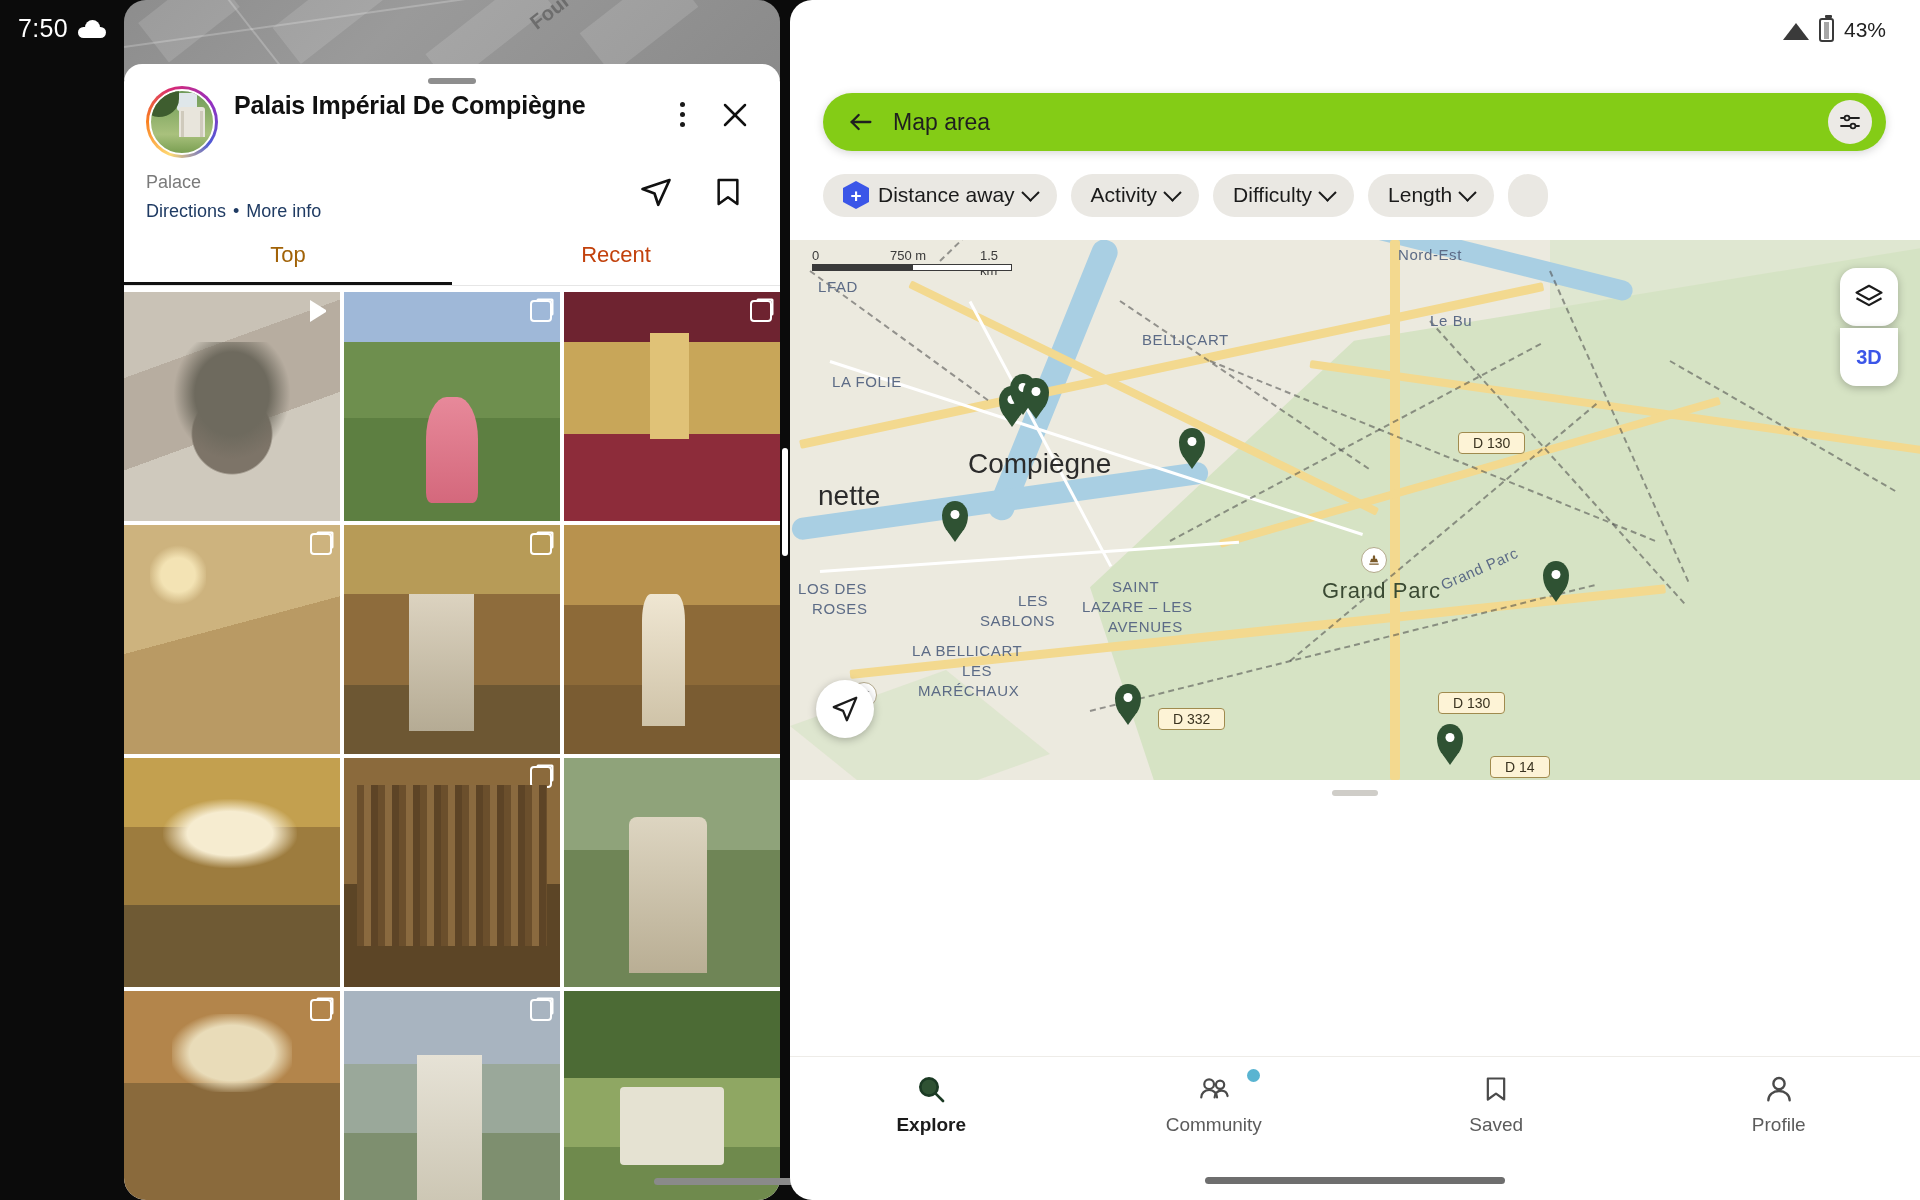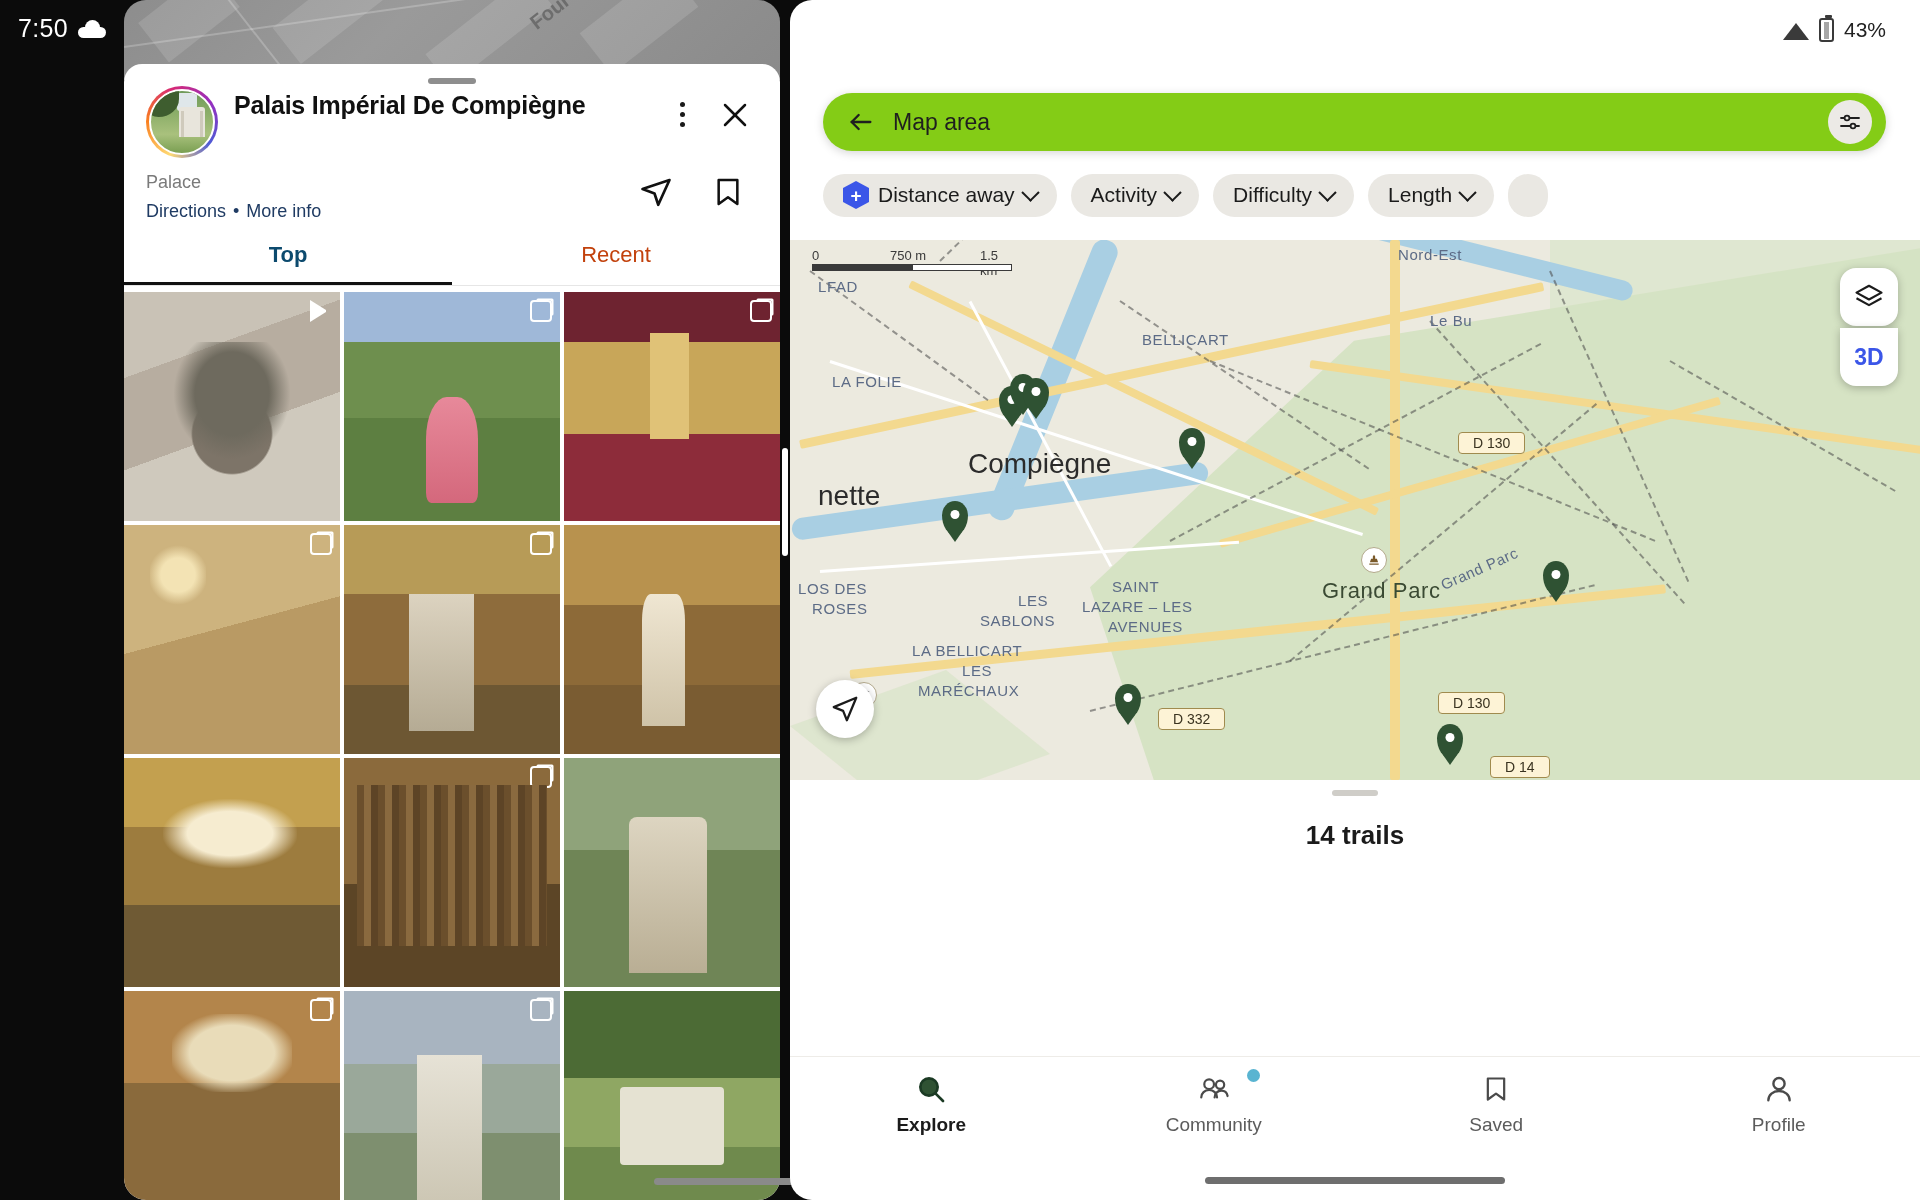--- a/index.html
+++ b/index.html
@@ -63,21 +63,21 @@
   .ig-sub { display:flex; align-items:flex-start; padding:14px 22px 0 22px; }
   .ig-sub-left { flex:1; padding-left:0; }
   .ig-cat { font-size:18px; color:#7a7a7a; margin-bottom:8px; }
   .ig-links { font-size:18px; color:#1f3b63; }
   .ig-links span.dot { color:#1f3b63; padding:0 7px; }
   .ig-links a { color:#1f3b63; text-decoration:none; cursor:pointer; }
   .ig-actions-bottom { display:flex; align-items:center; gap:38px; padding-right:14px; padding-top:2px; }
 
   .tabs { display:flex; margin-top:20px; border-bottom:1px solid #e6e6e6; }
   .tab { flex:1; text-align:center; padding-bottom:14px; font-size:22px; cursor:pointer; }
-  .tab.active { color:#0c4a6e; font-weight:700; border-bottom:3px solid #111; }
+  .tab.active { color:#a16207; font-weight:400; border-bottom:3px solid #111; }
   .tab.inactive { color:#c2410c; font-weight:400; }
 
   .grid { display:grid; grid-template-columns:repeat(3,1fr); gap:4px; padding:0 0 0 0; margin-top:6px; }
   .cell { position:relative; width:100%; aspect-ratio:1/1.06; overflow:hidden; background:#333; }
   .cell .badge { position:absolute; right:8px; top:8px; width:22px; height:22px; }
   .multi { border:2.5px solid #fff; border-radius:4px; background:transparent; box-shadow:4px -4px 0 -2.5px #fff; }
   .play { width:0; height:0; border-left:16px solid #fff; border-top:10px solid transparent; border-bottom:10px solid transparent; }
 
   
   .p1 { background:
@@ -154,21 +154,21 @@
 
   .pin { position:absolute; width:26px; height:34px; background:#2f5233;
     border-radius:50% 50% 50% 50% / 42% 42% 58% 58%; transform:translate(-50%,-100%); }
   .pin::before { content:""; position:absolute; left:50%; top:9px; transform:translateX(-50%); width:9px; height:9px; background:#fff; border-radius:50%; }
   .pin::after { content:""; position:absolute; left:50%; bottom:-7px; transform:translateX(-50%); width:0; height:0; border-left:7px solid transparent; border-right:7px solid transparent; border-top:10px solid #2f5233; }
 
   .poi-circle { position:absolute; width:26px; height:26px; border-radius:50%; background:#fff; border:1.5px solid #b3a98c; display:flex; align-items:center; justify-content:center; transform:translate(-50%,-50%); }
 
   .map-ctrl { position:absolute; right:22px; width:58px; background:#fff; border-radius:16px; box-shadow:0 2px 8px rgba(0,0,0,.25); display:flex; align-items:center; justify-content:center; cursor:pointer; }
   .ctrl-layers { top:28px; height:58px; }
-  .ctrl-3d { top:88px; height:58px; font-size:23px; font-weight:700; color:#3b56e8; border-radius:0 0 16px 16px; }
+  .ctrl-3d { top:88px; height:58px; font-size:20px; font-weight:700; color:#3b56e8; border-radius:0 0 16px 16px; }
   .locate-btn { position:absolute; left:26px; bottom:42px; width:58px; height:58px; border-radius:50%; background:#fff; box-shadow:0 2px 8px rgba(0,0,0,.25); display:flex; align-items:center; justify-content:center; cursor:pointer; }
 
   .scalebar { position:absolute; left:22px; top:8px; width:200px; }
   .scale-line { height:7px; background:#3a3a3a; position:relative; }
   .scale-line .half { position:absolute; right:0; top:0; width:50%; height:100%; background:#fff; border:1px solid #3a3a3a; box-sizing:border-box; }
   .scale-nums { position:relative; height:16px; font-size:13px; color:#3a3a3a; }
   .scale-nums span { position:absolute; }
 
   .results-sheet { position:absolute; left:0; top:780px; width:1130px; height:100px; background:#fff; }
   .sheet-grab { position:absolute; left:50%; top:10px; transform:translateX(-50%); width:46px; height:6px; border-radius:3px; background:#cfcdc8; }
@@ -441,21 +441,20 @@
 
       <div class="locate-btn">
         <svg width="30" height="30" viewBox="0 0 24 24" fill="none" stroke="#1b1b1b" stroke-width="1.8" stroke-linejoin="round">
           <path d="M21 3 L3 10.5 L10.5 13.5 L13.5 21 Z"></path>
         </svg>
       </div>
     </div>
 
     <div class="results-sheet">
       <div class="sheet-grab"></div>
-      <div class="trails-count">14 trails</div>
     </div>
 
     <div class="bottom-nav">
       <div class="nav-item active">
         <svg width="32" height="32" viewBox="0 0 24 24" fill="none" stroke="#1b3a24" stroke-width="2" stroke-linecap="round">
           <circle cx="10.5" cy="10.5" r="6.5" fill="#2f5233" stroke="#1b3a24"></circle>
             <line x1="15.5" y1="15.5" x2="21" y2="21"></line>
         </svg>
         <span class="nav-label">Explore</span>
       </div>

